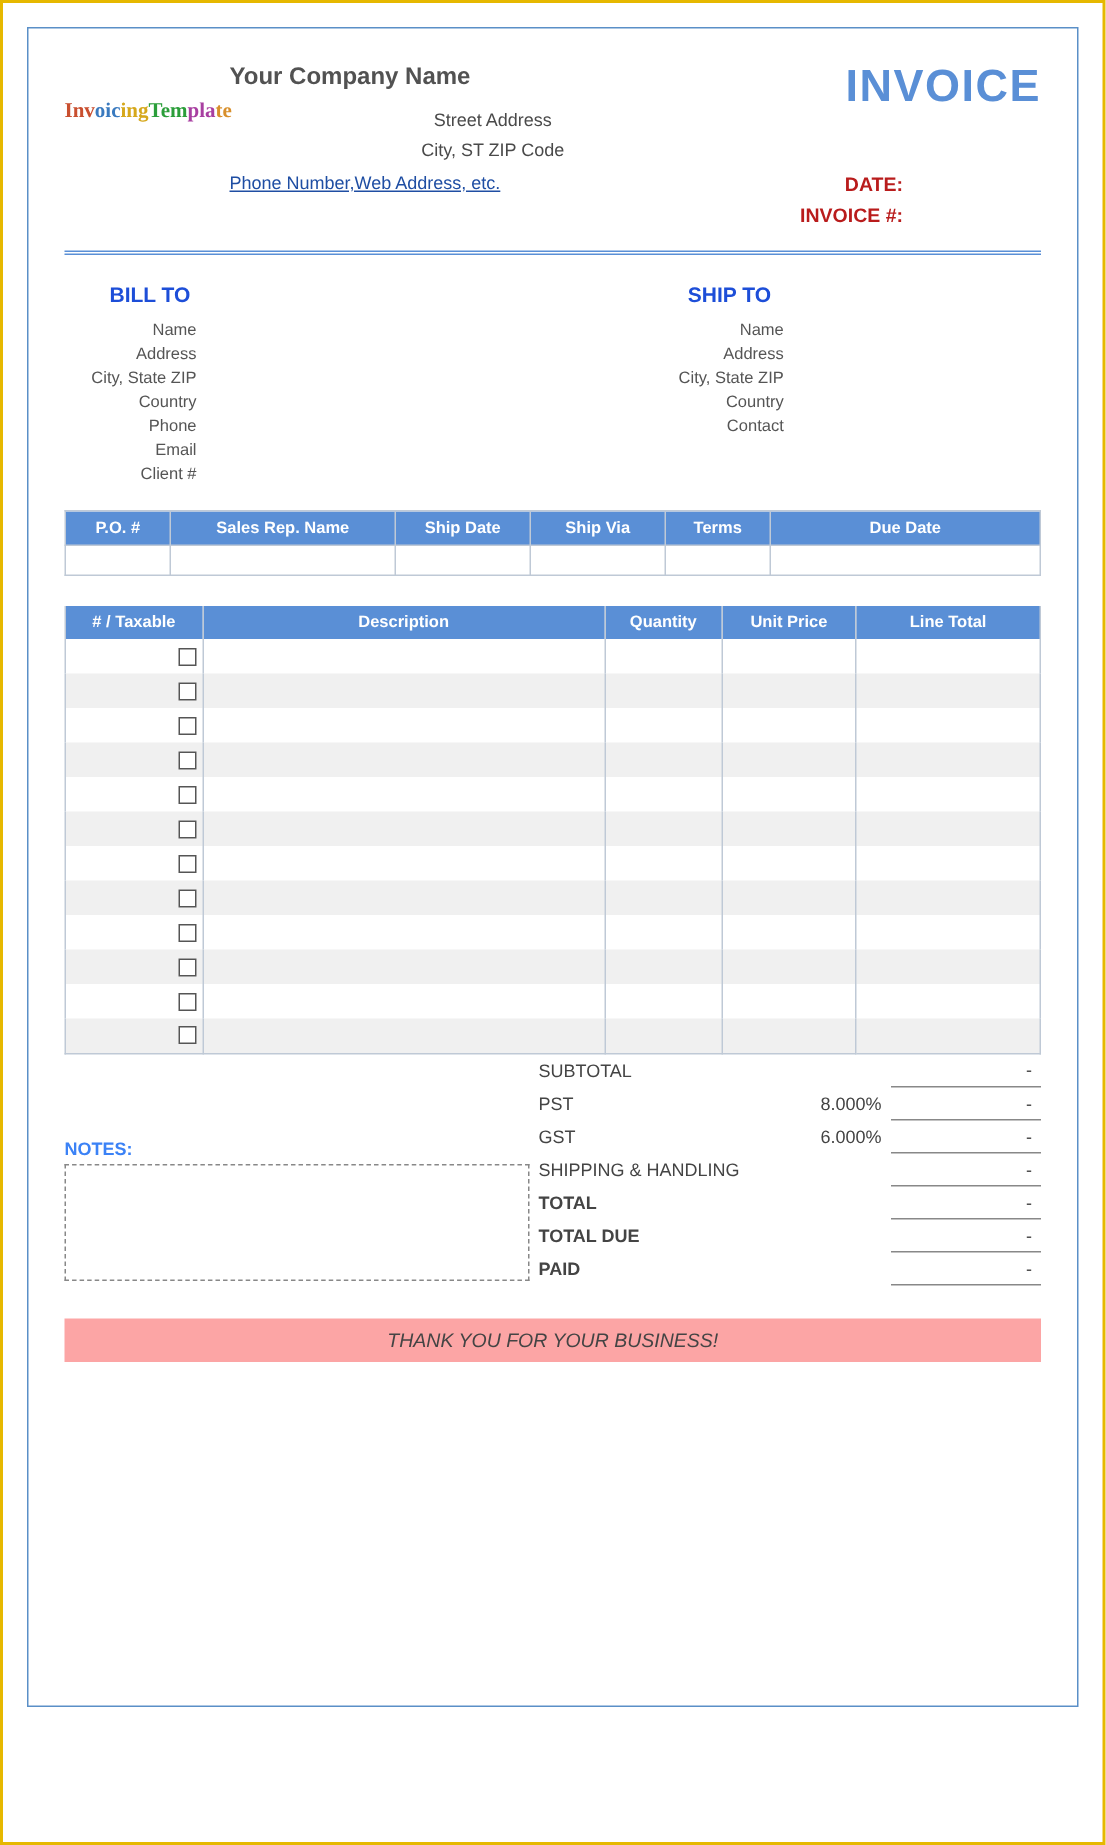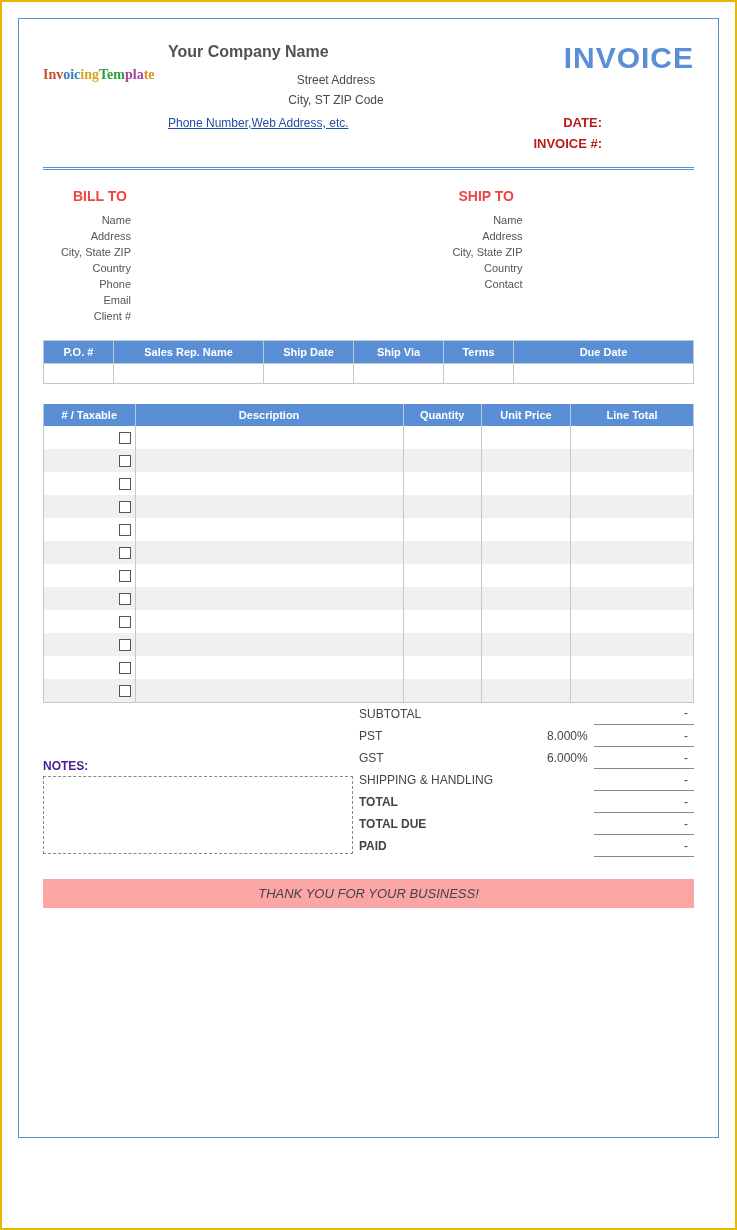--- a/index.html
+++ b/index.html
@@ -19,36 +19,36 @@
 }
 .header-row { display: flex; }
 .logo-col { width: 110px; padding-top: 28px; }
 .logo-text { font-family: "Comic Sans MS", cursive; font-size: 14px; font-weight: bold; }
 .logo-text .l1 { color: #c94f2f; }
 .logo-text .l2 { color: #3a7abf; }
 .logo-text .l3 { color: #d6a81c; }
 .logo-text .l4 { color: #2b9e3a; }
 .logo-text .l5 { color: #a83fa1; }
 .logo-text .l6 { color: #d88f2b; }
-.company-col { flex: 1; margin-left: 15px; }
+.company-col { flex: 1; }
 .company-name { font-size: 16px; font-weight: bold; color: #525252; margin-top: 6px; margin-bottom: 12px; }
 .company-line { font-size: 12px; color: #4a4a4a; margin-bottom: 6px; text-align: center; }
 .company-link { font-size: 12px; color: #1f4ea3; text-decoration: underline; }
 .invoice-col { width: 190px; text-align: right; }
 .invoice-title { font-size: 30px; font-weight: bold; color: #5a8fd6; letter-spacing: 1px; margin-top: 4px; margin-bottom: 40px; }
 .meta-label { font-size: 13px; font-weight: bold; color: #b91c1c; margin-bottom: 6px; padding-right: 92px; }
 .divider {
   border-top: 3px double #5a8fd6;
   margin: 10px 0 18px 0;
 }
 .party-row { display: flex; margin-bottom: 14px; }
 .party-col { width: 50%; }
 .party-col.bill { padding-right: 10px; }
 .party-col.ship { padding-left: 10px; }
-.party-title { font-size: 14px; font-weight: bold; color: #ef4444; margin-bottom: 10px; margin-left: 30px; }
+.party-title { font-size: 14px; font-weight: bold; color: #1d4ed8; margin-bottom: 10px; margin-left: 30px; }
 .party-col.ship .party-title { margin-left: 80px; }
 .party-field { display: flex; margin-bottom: 4px; }
 .party-label { width: 94px; text-align: right; font-size: 11px; color: #555; padding-right: 6px; }
 .party-col.ship .party-label { width: 150px; }
 .order-table { width: 100%; border-collapse: collapse; font-size: 11px; }
 .order-table th {
   background: #5a8fd6;
   color: #fff;
   font-weight: bold;
   padding: 5px 4px;
@@ -81,21 +81,21 @@
 .col-total { width: 110px; text-align: right; }
 .checkbox {
   display: inline-block;
   width: 12px; height: 12px;
   border: 1px solid #555;
   background: #fff;
   vertical-align: middle;
 }
 .totals-area { display: flex; margin-top: 0; }
 .notes-col { width: 310px; padding-top: 56px; }
-.notes-label { font-size: 12px; font-weight: bold; color: #4c1d95; margin-bottom: 3px; }
+.notes-label { font-size: 12px; font-weight: bold; color: #3b82f6; margin-bottom: 3px; }
 .notes-box {
   width: 310px; height: 78px;
   border: 1px dashed #888;
   background: #fff;
 }
 .totals-col { flex: 1; }
 .totals-table { width: 100%; border-collapse: collapse; font-size: 12px; }
 .totals-table td { padding: 3px 6px; height: 22px; }
 .totals-table .lbl { text-align: left; width: 170px; color: #444; }
 .totals-table .rate { text-align: right; width: 70px; color: #444; }

